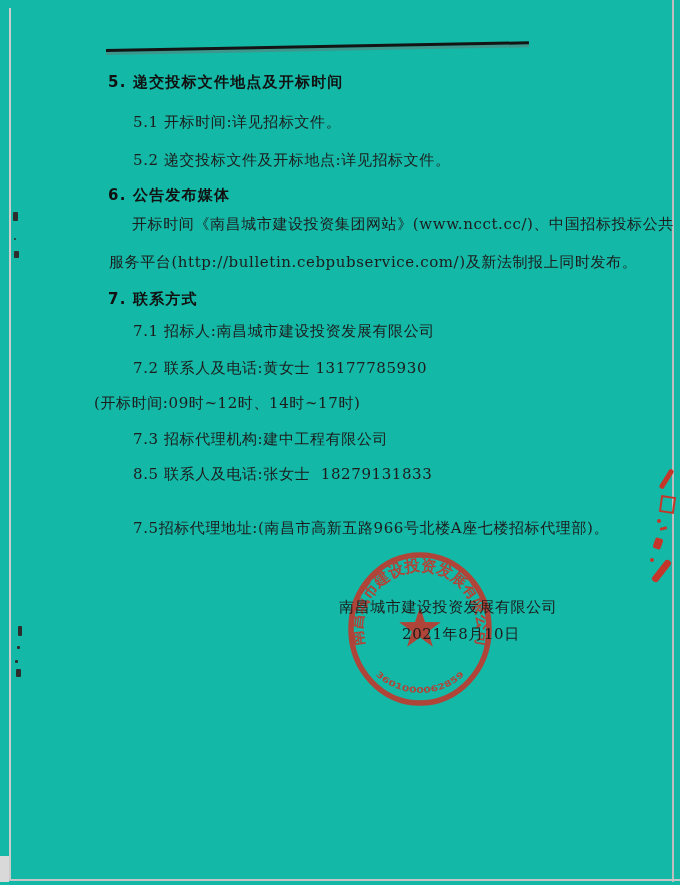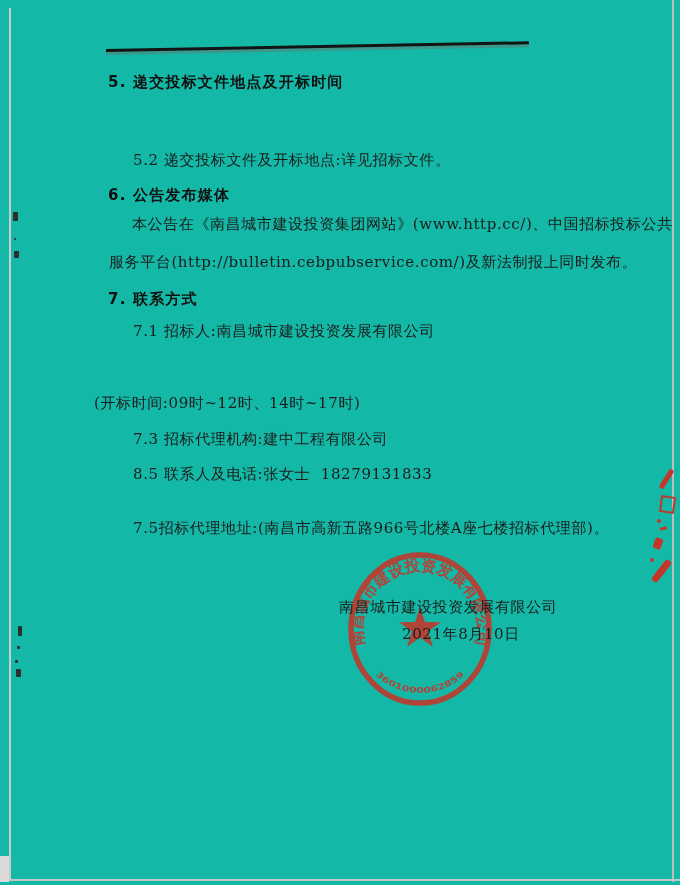--- a/index.html
+++ b/index.html
@@ -41,28 +41,30 @@
 <div class="page">
 
   <div class="edge-left"></div>
   <div class="edge-right"></div>
   <div class="edge-bottom"></div>
   <div class="corner-bl"></div>
 
   <div class="header-line"></div>
 
   <div class="line heading" style="left:108px;top:72px;">5. 递交投标文件地点及开标时间</div>
+  <div class="line" style="left:133px;top:112px;">5.1 开标时间:详见招标文件。</div>
   <div class="line" style="left:133px;top:150px;">5.2 递交投标文件及开标地点:详见招标文件。</div>
 
   <div class="line heading" style="left:108px;top:185px;">6. 公告发布媒体</div>
-  <div class="line" style="left:132px;top:214px;">本公告在《南昌城市建设投资集团网站》(www.http.cc/)、中国招标投标公共</div>
+  <div class="line" style="left:132px;top:214px;">开标时间《南昌城市建设投资集团网站》(www.ncct.cc/)、中国招标投标公共</div>
   <div class="line" style="left:109px;top:252px;">服务平台(http://bulletin.cebpubservice.com/)及新法制报上同时发布。</div>
 
   <div class="line heading" style="left:108px;top:289px;">7. 联系方式</div>
   <div class="line" style="left:133px;top:321px;">7.1 招标人:南昌城市建设投资发展有限公司</div>
+  <div class="line" style="left:133px;top:358px;">7.2 联系人及电话:黄女士 13177785930</div>
   <div class="line" style="left:94px;top:393px;">(开标时间:09时~12时、14时~17时)</div>
   <div class="line" style="left:133px;top:429px;text-align:center;">7.3 招标代理机构:建中工程有限公司</div>
   <div class="line" style="left:133px;top:464px;">8.5 联系人及电话:张女士  18279131833</div>
   <div class="line" style="left:133px;top:499px;margin-top:19px;">7.5招标代理地址:(南昌市高新五路966号北楼A座七楼招标代理部)。</div>
 
   <svg class="stamp-svg" viewBox="0 0 170 170" aria-hidden="true">
     <ellipse cx="85" cy="85" rx="69" ry="74" fill="none" stroke-width="5.5" stroke="#c5352a"></ellipse>
     <polygon points="85,63 90,78.1 105.9,78.2 93.1,87.6 97.9,102.8 85,93.5 72.1,102.8 76.9,87.6 64.1,78.2 80,78.1" fill="#c5352a"></polygon>
     <defs>
       <path id="ringTextPath" d="M 30.5 104.8 A 58 58 0 1 1 139.5 104.8" fill="none"></path>

